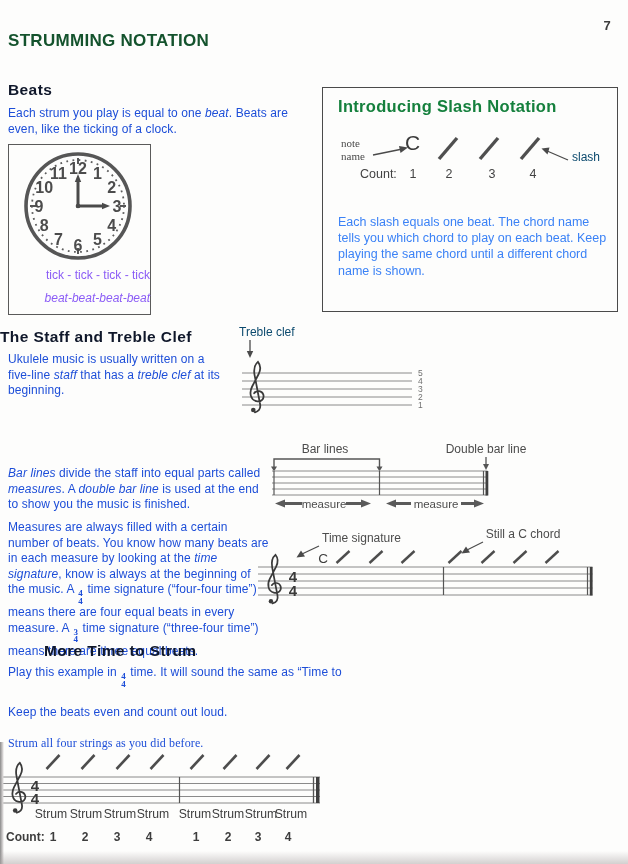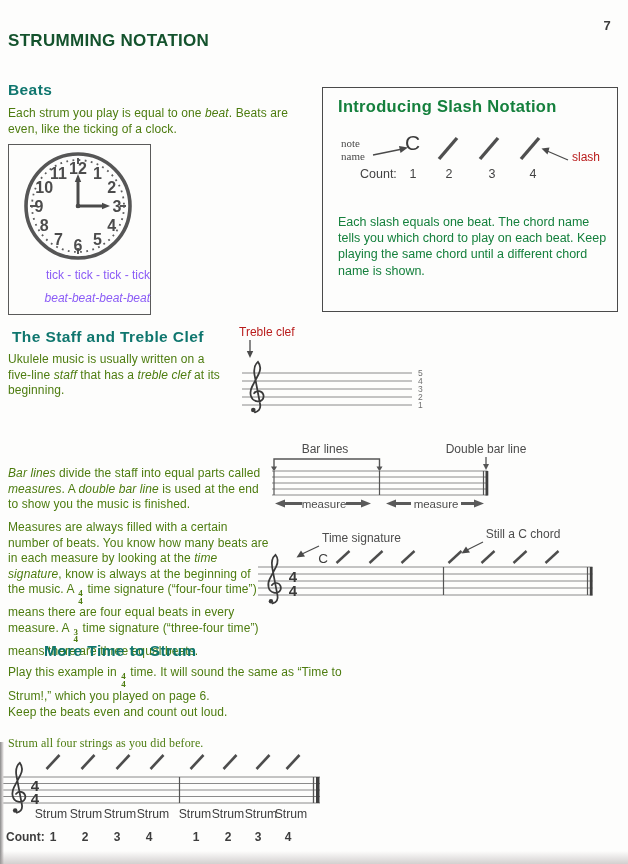--- a/index.html
+++ b/index.html
@@ -1,30 +1,30 @@
 <!DOCTYPE html>
 <html><head>
 <meta charset="utf-8">
 <style>
   html,body{margin:0;padding:0;background:#e8e8e8;}
   .page{position:relative;width:628px;height:864px;background:#fdfdfc;overflow:hidden;
         font-family:"Liberation Sans",sans-serif;color:#464646;}
   .abs{position:absolute;}
   .h1{font-size:17px;font-weight:bold;letter-spacing:.3px;color:#14532d;}
-  .h2{font-size:15.5px;font-weight:bold;letter-spacing:.4px;color:#0f766e;}
-  .body{font-size:12px;line-height:15.5px;letter-spacing:.1px;color:#4d7c0f;}
+  .h2{font-size:15.5px;font-weight:bold;letter-spacing:.4px;color:#0f172a;}
+  .body{font-size:12px;line-height:15.5px;letter-spacing:.1px;color:#1d4ed8;}
   .it{font-style:italic;}
   .pagenum{font-size:13px;font-weight:bold;color:#3d3d3d;}
   .boxborder{border:1.6px solid #4a4a4a;}
   .sb-title{font-size:16.5px;font-weight:bold;letter-spacing:.3px;color:#15803d;}
   .sb-small{font-size:11px;line-height:12.5px;color:#4a4a4a;}
   .sb-chord{font-size:21px;color:#3a3a3a;}
   .sb-count{font-size:12.5px;color:#434343;}
-  .sb-body{font-size:12.5px;line-height:16.2px;color:#15803d;}
-  .lbl{font-size:12px;color:#b91c1c;}
+  .sb-body{font-size:12.5px;line-height:16.2px;color:#3b82f6;}
+  .lbl{font-size:12px;color:#0c4a6e;}
   .frac{display:inline-flex;flex-direction:column;align-items:center;vertical-align:-3px;
         margin:0 1px;font-weight:bold;font-family:"Liberation Serif",serif;}
   .frac span{font-size:9px;line-height:7.5px;}
   .clock-caption{font-size:12px;color:#8b5cf6;text-align:right;width:100%;}
   svg text{font-family:"Liberation Sans",sans-serif;}
   svg .serif{font-family:"Liberation Serif",serif;}
   .edge-left{background:linear-gradient(to right,#8a8a8a,#d8d5d5 70%,rgba(216,213,213,0));}
   .edge-bottom{background:linear-gradient(to top,rgba(170,163,163,.5),rgba(170,163,163,0));}
 </style>
 </head>
@@ -107,21 +107,21 @@
     </svg>
     <div class="abs lbl" style="left:249px;top:62px;">slash</div>
     <div class="abs sb-count" style="left:37px;top:79px;">Count:</div>
     <span class="abs sb-count" style="left:90px;top:79px;transform:translateX(-50%);">1</span>
     <span class="abs sb-count" style="left:126px;top:79px;transform:translateX(-50%);">2</span>
     <span class="abs sb-count" style="left:169px;top:79px;transform:translateX(-50%);">3</span>
     <span class="abs sb-count" style="left:210px;top:79px;transform:translateX(-50%);">4</span>
     <div class="abs sb-body" style="left:15px;top:126px;width:270px;">Each slash equals one beat. The chord name tells you which chord to play on each beat. Keep playing the same chord until a different chord name is shown.</div>
   </div>
 
-  <div class="abs h2" style="left:12px;top:328px;text-align:center;">The Staff and Treble Clef</div>
+  <div class="abs h2" style="left:0;top:328px;text-align:center;">The Staff and Treble Clef</div>
   <div class="abs body" style="left:8px;top:352px;width:222px;"><span>Ukulele music is usually written on a five-line </span><span class="it">staff</span><span> that has a </span><span class="it">treble clef</span><span> at its beginning.</span></div>
 
   <div class="abs lbl" style="left:239px;top:325px;">Treble clef</div>
   <svg class="abs" style="left:244px;top:340px;" width="12" height="20">
     <line x1="6" y1="0" x2="6" y2="12" stroke="#4a4a4a" stroke-width="1.3"></line>
     <polygon points="2.8,11 9.2,11 6,18" fill="#4a4a4a"></polygon>
   </svg>
   <svg class="abs" style="left:238px;top:358px;" width="200" height="64">
     <g stroke="#8a8a8a" stroke-width="1">
       <line x1="4" y1="15" x2="174" y2="15"></line>
@@ -215,21 +215,21 @@
     </g>
     <line x1="188.5" y1="43" x2="188.5" y2="71" stroke="#555" stroke-width="1.2"></line>
     <line x1="332.5" y1="43" x2="332.5" y2="71" stroke="#555" stroke-width="1.2"></line>
     <rect x="334.8" y="43" width="2.8" height="28.5" fill="#3f3f3f"></rect>
   </svg>
 
   <div class="abs h2" style="left:8px;top:642px;margin-left:36px;">More Time to Strum</div>
   <div class="abs body" style="left:8px;top:664px;width:420px;line-height:16px;"><span>Play this example in </span><span class="frac">
         <span>4</span>
         <span>4</span>
-      </span><span> time. It will sound the same as “Time to</span><br><span>Strum!,” which you played on page 6.</span><br><span>Keep the beats even and count out loud.</span></div>
+      </span><span> time. It will sound the same as “Time to</span><br><br><span>Keep the beats even and count out loud.</span></div>
   <div class="abs body" style="left:8px;top:736px;width:420px;font-family:Liberation Serif, serif;">Strum all four strings as you did before.</div>
 
   <svg class="abs" style="left:0px;top:744px;" width="340" height="118">
     <g stroke="#8a8a8a" stroke-width="1">
       <line x1="2" y1="33" x2="320" y2="33"></line>
       <line x1="2" y1="39.5" x2="320" y2="39.5"></line>
       <line x1="2" y1="46" x2="320" y2="46"></line>
       <line x1="2" y1="52.5" x2="320" y2="52.5"></line>
       <line x1="2" y1="59" x2="320" y2="59"></line>
     </g>

